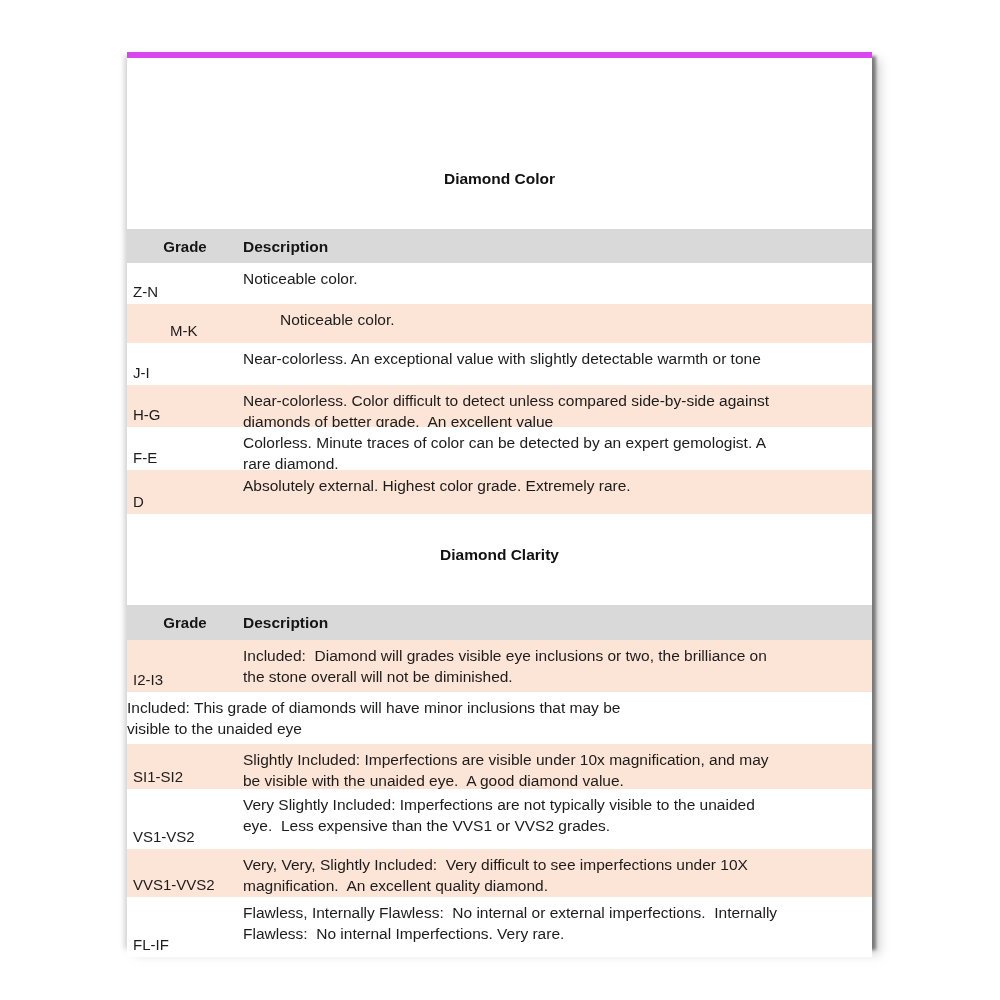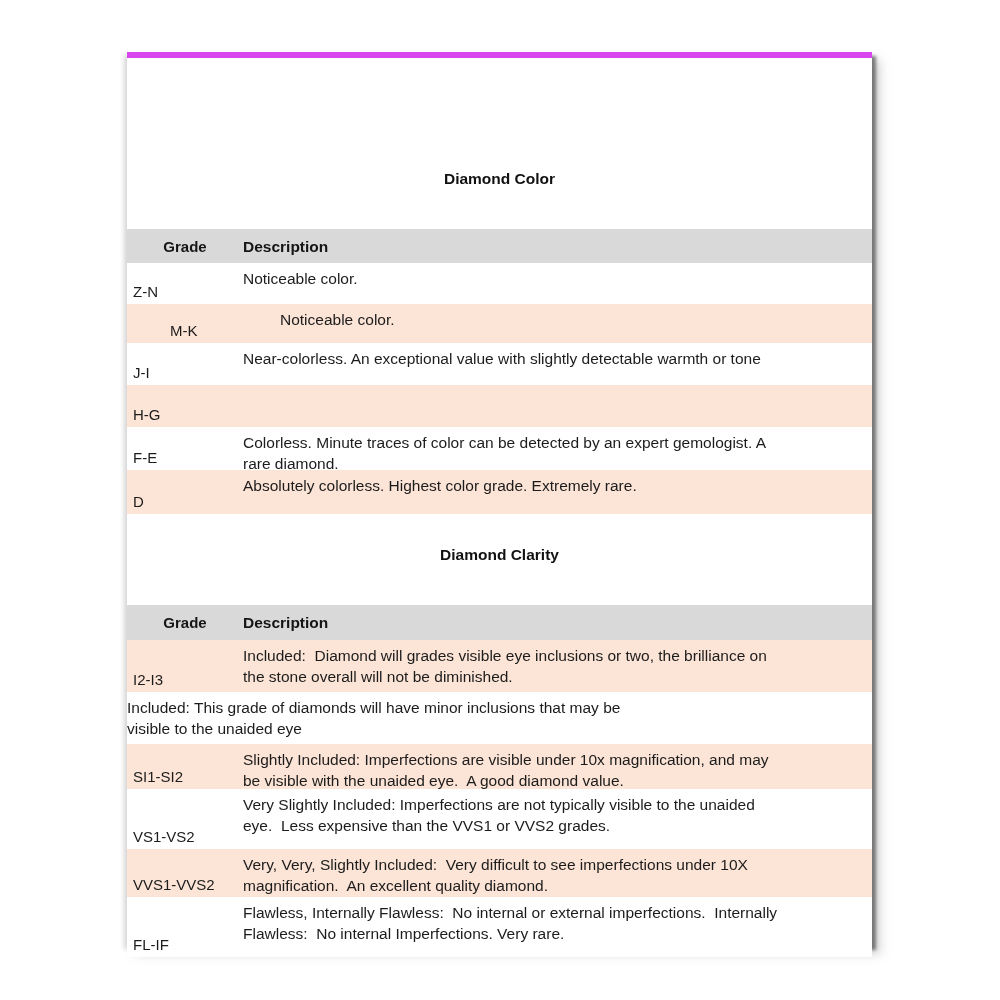--- a/index.html
+++ b/index.html
@@ -129,29 +129,31 @@
       <div class="row peach t1r1">
         <div class="grade-cell">M-K</div>
         <div class="desc-cell">Noticeable color.</div>
       </div>
       <div class="row white t1r2">
         <div class="grade-cell">J-I</div>
         <div class="desc-cell">Near-colorless. An exceptional value with slightly detectable warmth or tone</div>
       </div>
       <div class="row peach t1r3">
         <div class="grade-cell">H-G</div>
+        <div class="desc-cell">Near-colorless. Color difficult to detect unless compared side-by-side against
+diamonds of better grade.  An excellent value</div>
       </div>
       <div class="row white t1r4">
         <div class="grade-cell">F-E</div>
         <div class="desc-cell">Colorless. Minute traces of color can be detected by an expert gemologist. A
 rare diamond.</div>
       </div>
       <div class="row peach t1r5">
         <div class="grade-cell">D</div>
-        <div class="desc-cell">Absolutely colorless. Highest color grade. Extremely rare.</div>
+        <div class="desc-cell">Absolutely external. Highest color grade. Extremely rare.</div>
       </div>
     </div>
 
     <div class="table-title second">Diamond Clarity</div>
 
     <div class="tbl">
       <div class="row header h-hdr2">
         <div class="grade-cell">Grade</div>
         <div class="desc-cell"><span class="desc-header-box">Description</span></div>
       </div>

